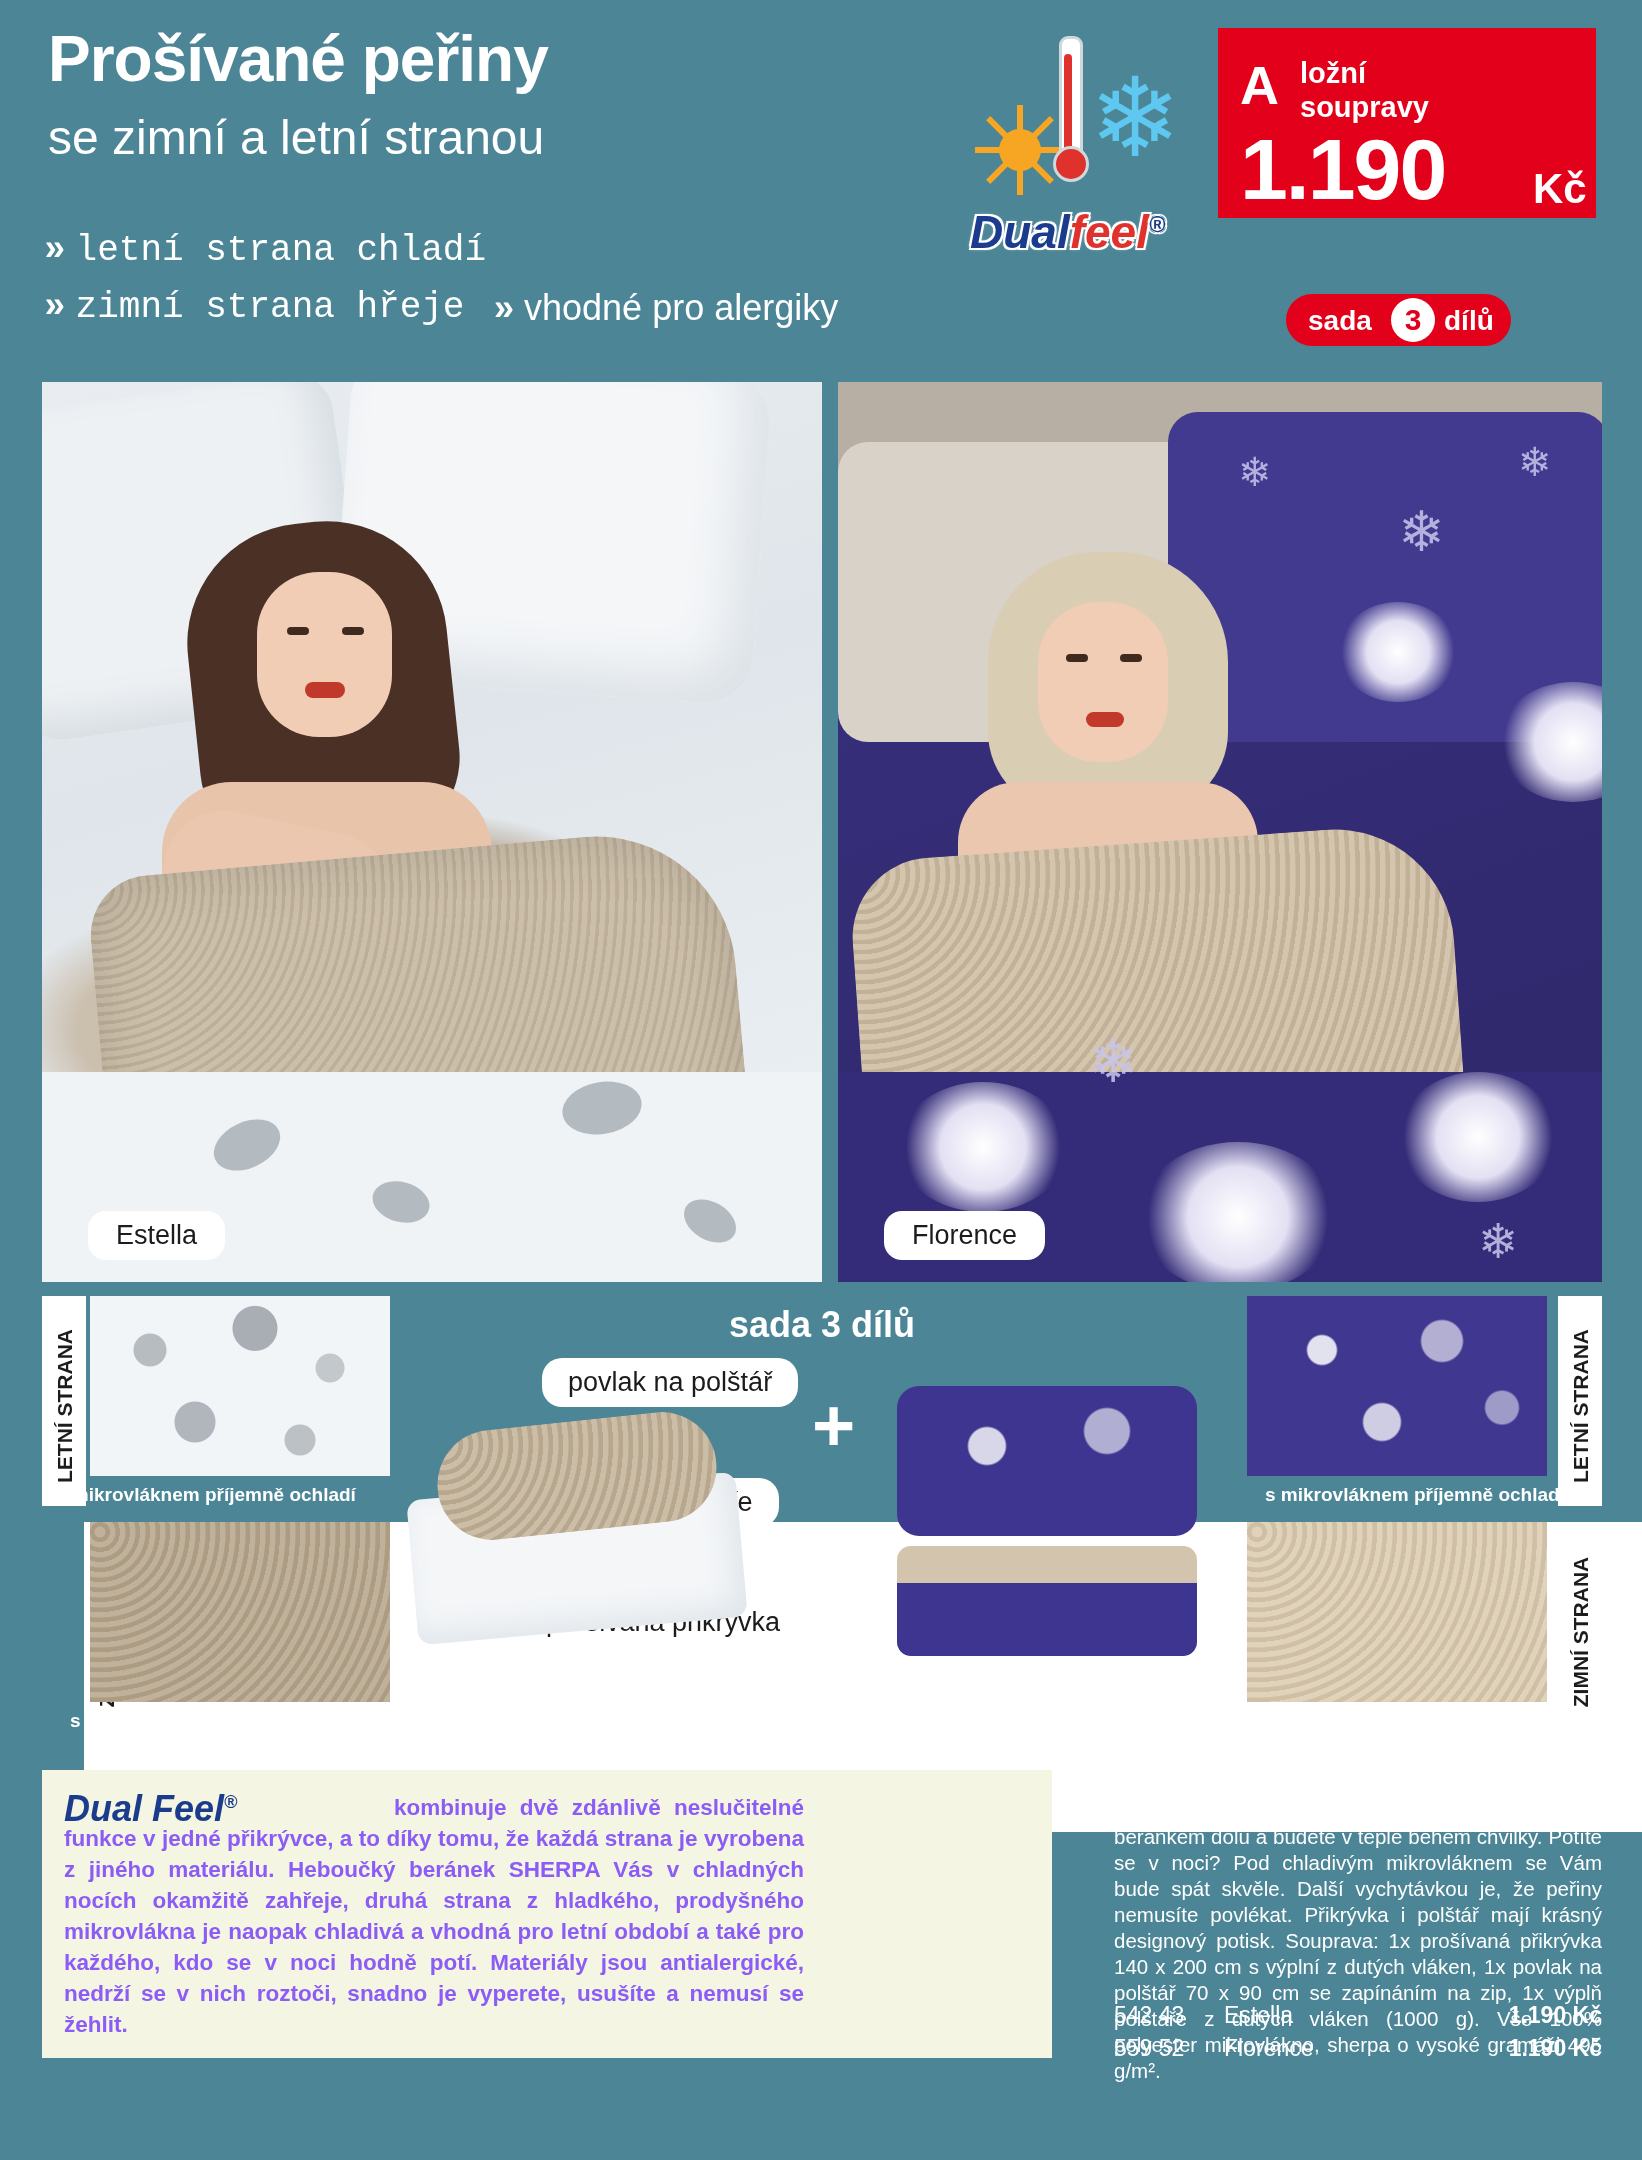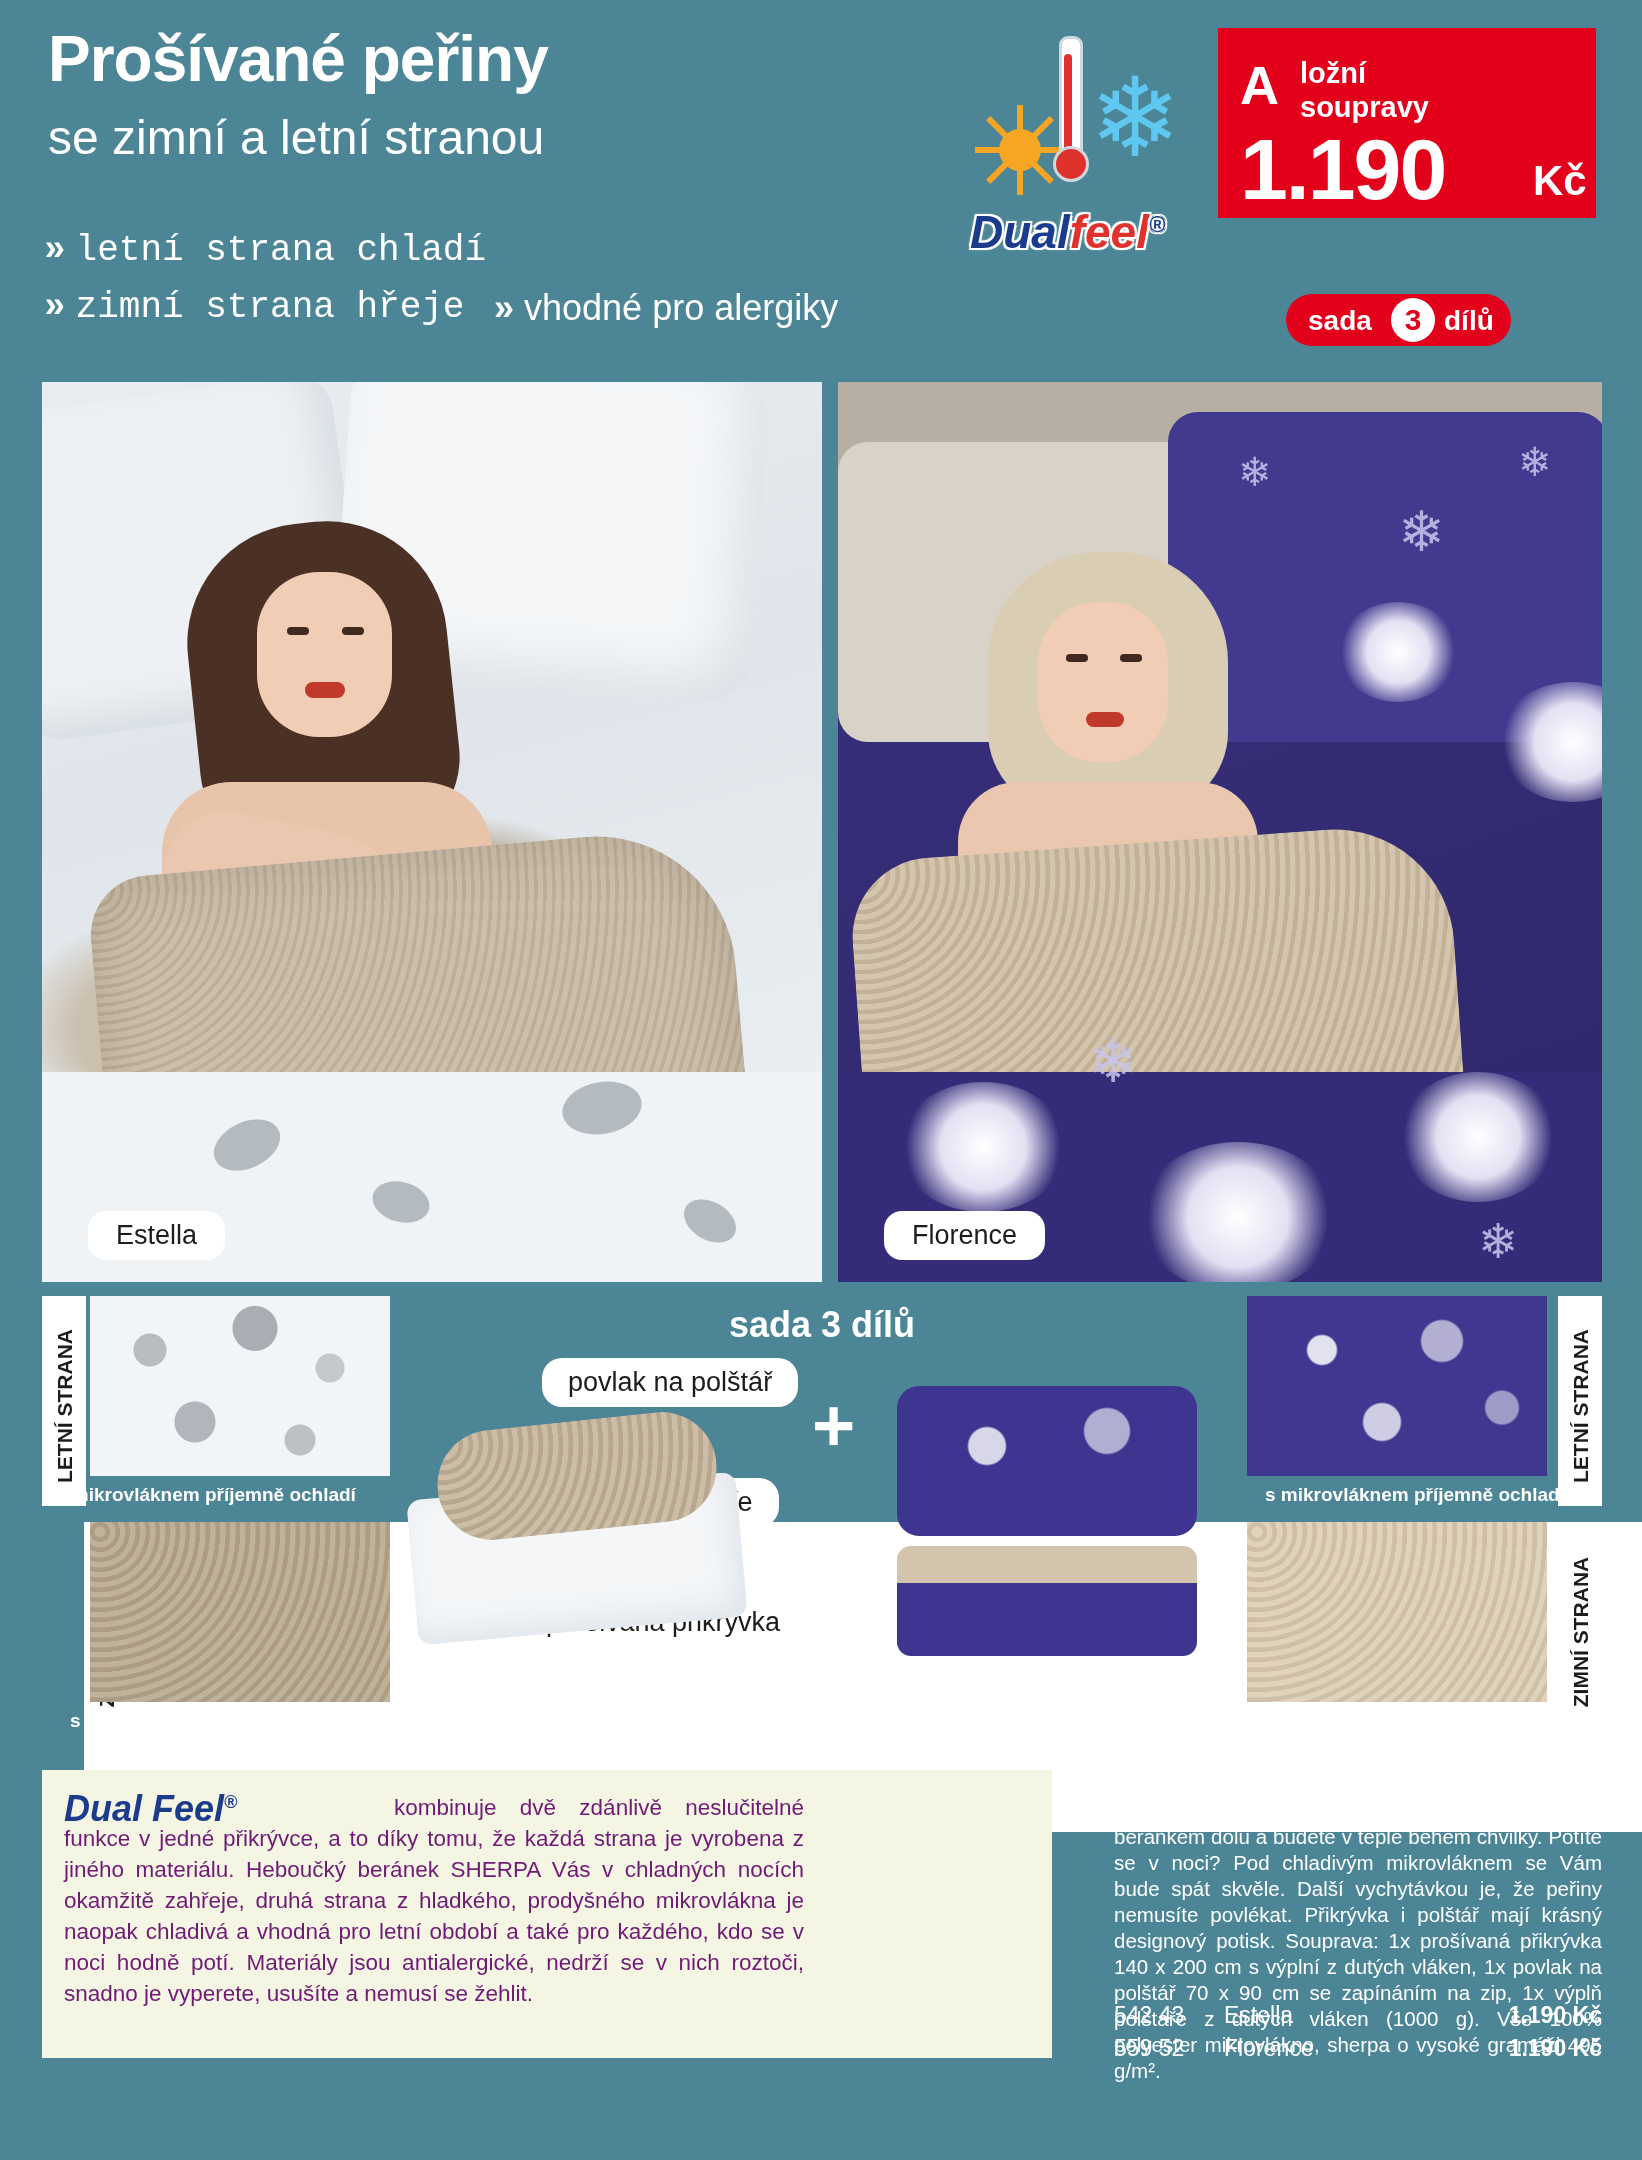--- a/index.html
+++ b/index.html
@@ -83,21 +83,21 @@
   .price-letter{
     position:absolute;left:22px;top:26px;font-size:54px;font-weight:bold;color:#fff;
   }
   .price-cat{
     position:absolute;left:82px;top:28px;font-size:29px;line-height:34px;color:#fff;font-weight:bold;
   }
   .price-main{
     position:absolute;left:22px;top:92px;font-size:86px;font-weight:bold;color:#fff;letter-spacing:-2px;
   }
   .price-cur{
-    position:absolute;left:315px;top:129px;font-size:42px;font-weight:bold;color:#fff;
+    position:absolute;left:315px;top:137px;font-size:42px;font-weight:bold;color:#fff;
   }
   .sada-badge{
     position:absolute;left:1286px;top:294px;width:225px;height:52px;
     background:#e2001a;border-radius:26px;
   }
   .sada-badge .t1{position:absolute;left:22px;top:11px;font-size:28px;font-weight:bold;color:#fff;}
   .sada-badge .circle{
     position:absolute;left:105px;top:4px;width:44px;height:44px;border-radius:50%;
     background:#fff;color:#e2001a;font-size:30px;font-weight:bold;text-align:center;line-height:44px;
   }
@@ -249,21 +249,21 @@
   .leftbox{
     position:absolute;left:0;top:0;width:1010px;height:288px;background:#f4f5e3;
     color:#1c1c1c;
   }
   .df-head{
     position:absolute;left:22px;top:18px;font-size:36px;font-weight:bold;font-style:italic;color:#1b3c8c;
   }
   .df-head .reg{font-size:18px;vertical-align:super;}
   .df-body{
     position:absolute;left:22px;top:22px;width:740px;font-size:22.5px;line-height:31px;
-    text-align:justify;text-indent:330px;color:#701a75;
+    text-align:justify;text-indent:330px;color:#8b5cf6;font-weight:bold;
   }
   .qrwrap{position:absolute;left:808px;top:22px;width:180px;text-align:center;}
   .qr-label{font-size:19px;color:#1c1c1c;margin-bottom:8px;letter-spacing:1px;}
   .qr{
     width:170px;height:170px;margin:0 auto;
     background:
       repeating-linear-gradient(90deg,#000 0 8px,#fff 8px 16px),
       repeating-linear-gradient(0deg,#000 0 8px,#fff 8px 16px);
     background-blend-mode:difference;background-color:#fff;
   }

